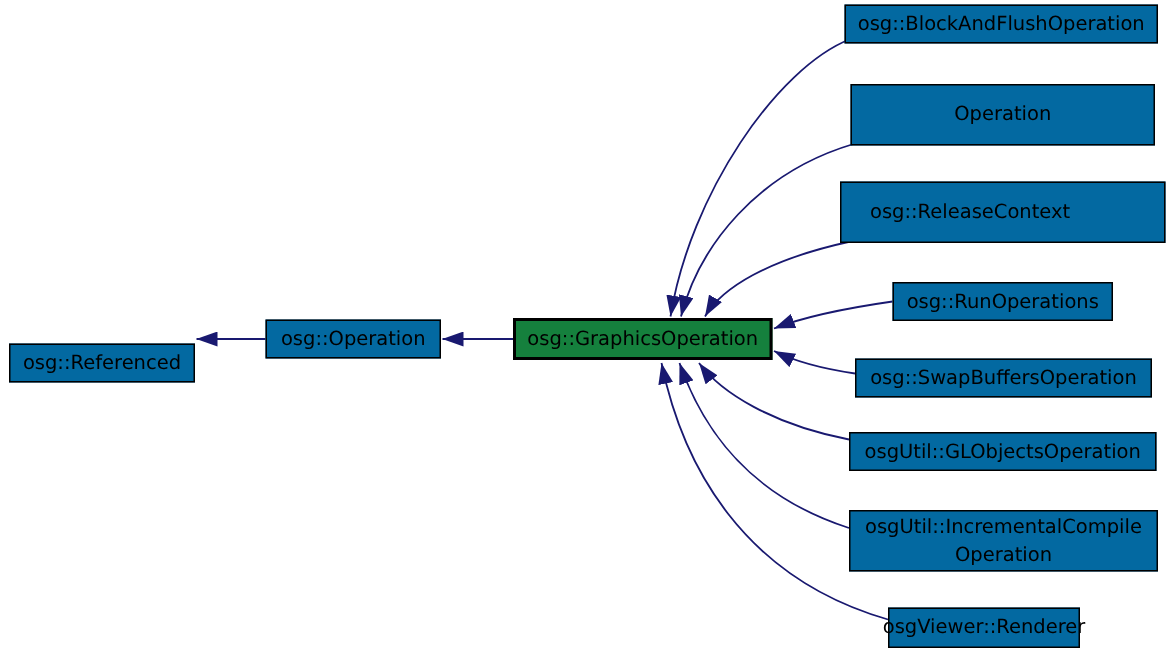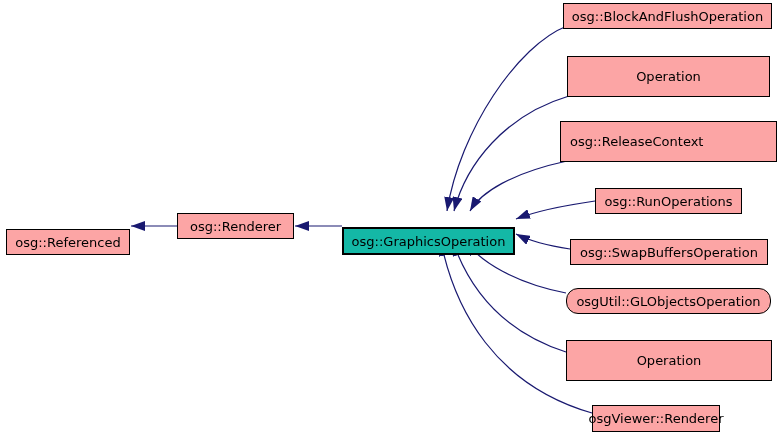--- a/index.html
+++ b/index.html
@@ -16,54 +16,53 @@
     overflow: hidden;
   }
   .edges-layer {
     position: absolute;
     left: 0; top: 0;
     width: 781px; height: 439px;
   }
   .node {
     position: absolute;
     box-sizing: border-box;
-    background: #fca5a5;
+    background: #0369a1;
     border: 1px solid #000000;
     color: #000000;
     font-size: 13px;
     line-height: 19px;
     display: flex;
     flex-direction: column;
     align-items: center;
     justify-content: center;
     text-align: center;
     white-space: nowrap;
     cursor: pointer;
   }
   .node.selected {
-    background: #14b8a6;
+    background: #15803d;
     border-width: 2px;
     cursor: default;
-    margin-top: 15px;
   }
   .node.align-left {
     align-items: flex-start;
     text-align: left;
-    padding-left: 9px;
+    padding-left: 19px;
   }
   
   .n-referenced   { left:   6px; top: 229px; width: 124px; height: 26px; }
   .n-operation    { left: 177px; top: 213px; width: 117px; height: 26px; }
   .n-graphics     { left: 342px; top: 212px; width: 173px; height: 28px; }
   .n-blockflush   { left: 563px; top:   3px; width: 209px; height: 26px; }
   .n-flushdel     { left: 567px; top:  56px; width: 203px; height: 41px; }
   .n-release      { left: 560px; top: 121px; width: 217px; height: 41px; }
   .n-runops       { left: 595px; top: 188px; width: 147px; height: 26px; }
   .n-swapbuf      { left: 570px; top: 239px; width: 198px; height: 26px; }
-  .n-globjects    { left: 566px; top: 288px; width: 205px; height: 26px; border-radius: 12px; }
+  .n-globjects    { left: 566px; top: 288px; width: 205px; height: 26px; }
   .n-inccompile   { left: 566px; top: 340px; width: 206px; height: 41px; }
   .n-renderer     { left: 592px; top: 405px; width: 128px; height: 27px; }
 </style>
 </head>
 <body>
 
 <div class="canvas">
 
   <svg class="edges-layer" width="781" height="439" viewBox="0 0 781 439" xmlns="http://www.w3.org/2000/svg">
     <defs>
@@ -83,21 +82,21 @@
       <path d="M 566 352 C 498 330, 468 285, 453 242" marker-end="url(#arrow)"></path>
       <path d="M 592 413 C 495 385, 455 310, 441 242" marker-end="url(#arrow)"></path>
     </g>
   </svg>
 
   <div class="node n-referenced">
     <span>osg::Referenced</span>
   </div>
 
   <div class="node n-operation">
-    <span>osg::Renderer</span>
+    <span>osg::Operation</span>
   </div>
 
   <div class="node n-graphics selected">
     <span>osg::GraphicsOperation</span>
   </div>
 
   <div class="node n-blockflush">
     <span>osg::BlockAndFlushOperation</span>
   </div>
 
@@ -115,20 +114,21 @@
 
   <div class="node n-swapbuf">
     <span>osg::SwapBuffersOperation</span>
   </div>
 
   <div class="node n-globjects">
     <span>osgUtil::GLObjectsOperation</span>
   </div>
 
   <div class="node n-inccompile">
+    <span>osgUtil::IncrementalCompile</span>
     <span>Operation</span>
   </div>
 
   <div class="node n-renderer">
     <span>osgViewer::Renderer</span>
   </div>
 
 </div>
 
 </body></html>

